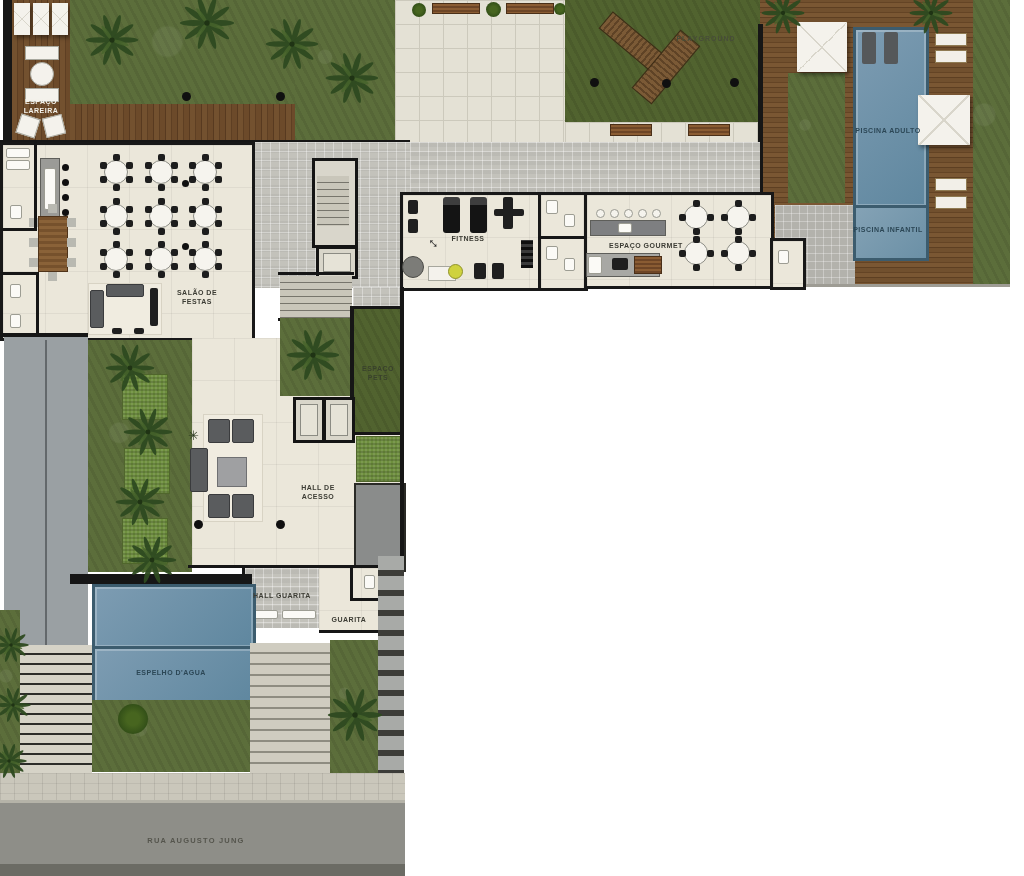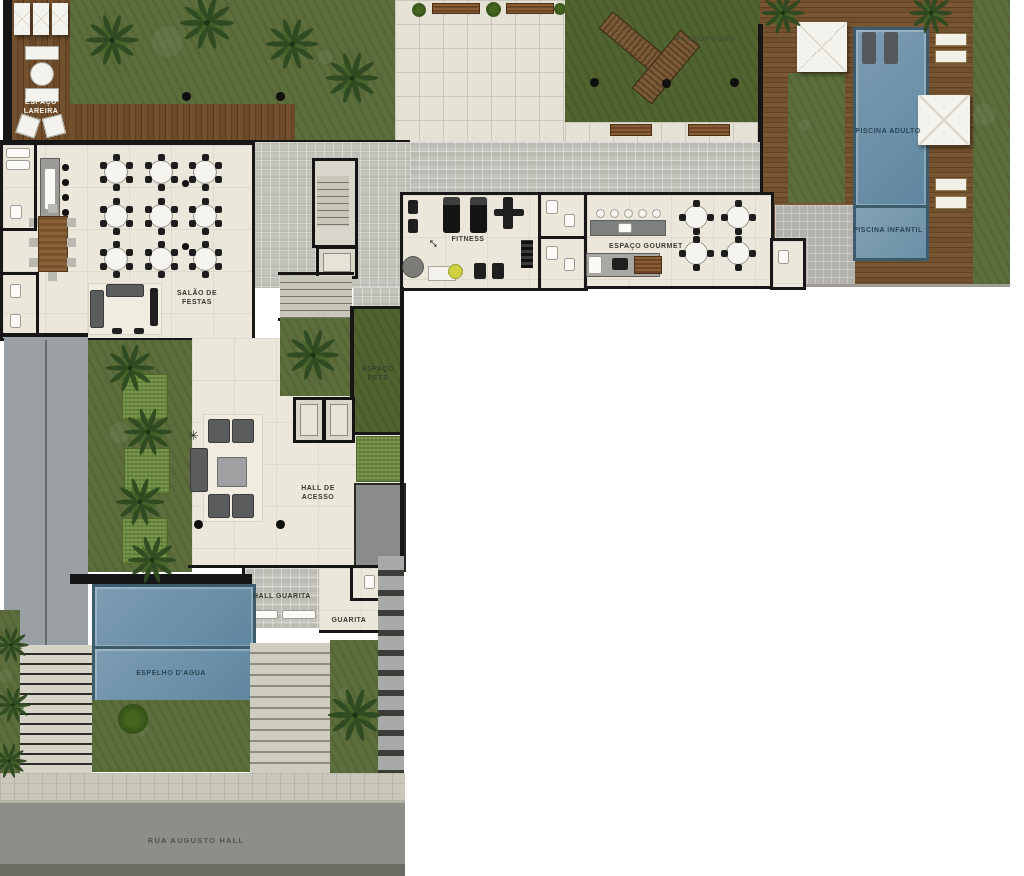--- a/index.html
+++ b/index.html
@@ -403,15 +403,15 @@
   <div class="abs grass" style="left:330px;top:640px;width:48px;height:133px"></div>
   <svg class="abs palm" viewBox="-32 -32 64 64" style="left:326px;top:686px;width:58px;height:58px">
       <use href="#palm"></use>
     </svg>
   <div class="abs stones" style="left:378px;top:556px;width:26px;height:217px"></div>
 
   <div class="abs sidewalk" style="left:0;top:773px;width:405px;height:30px"></div>
   <div class="abs" style="left:0;top:800px;width:405px;height:3px;background:#b5b3a8"></div>
   <div class="abs street" style="left:0;top:803px;width:405px;height:73px"></div>
   <div class="abs" style="left:0;top:864px;width:405px;height:12px;background:#6b6b64"></div>
-  <div class="label" style="left:196px;top:841px;width:170px;letter-spacing:1.2px;color:#55554d;font-size:7.5px">RUA AUGUSTO HALL</div>
+  <div class="label" style="left:196px;top:841px;width:170px;letter-spacing:1.2px;color:#55554d;font-size:7.5px">RUA AUGUSTO JUNG</div>
 
 </div>
 
 </body></html>

